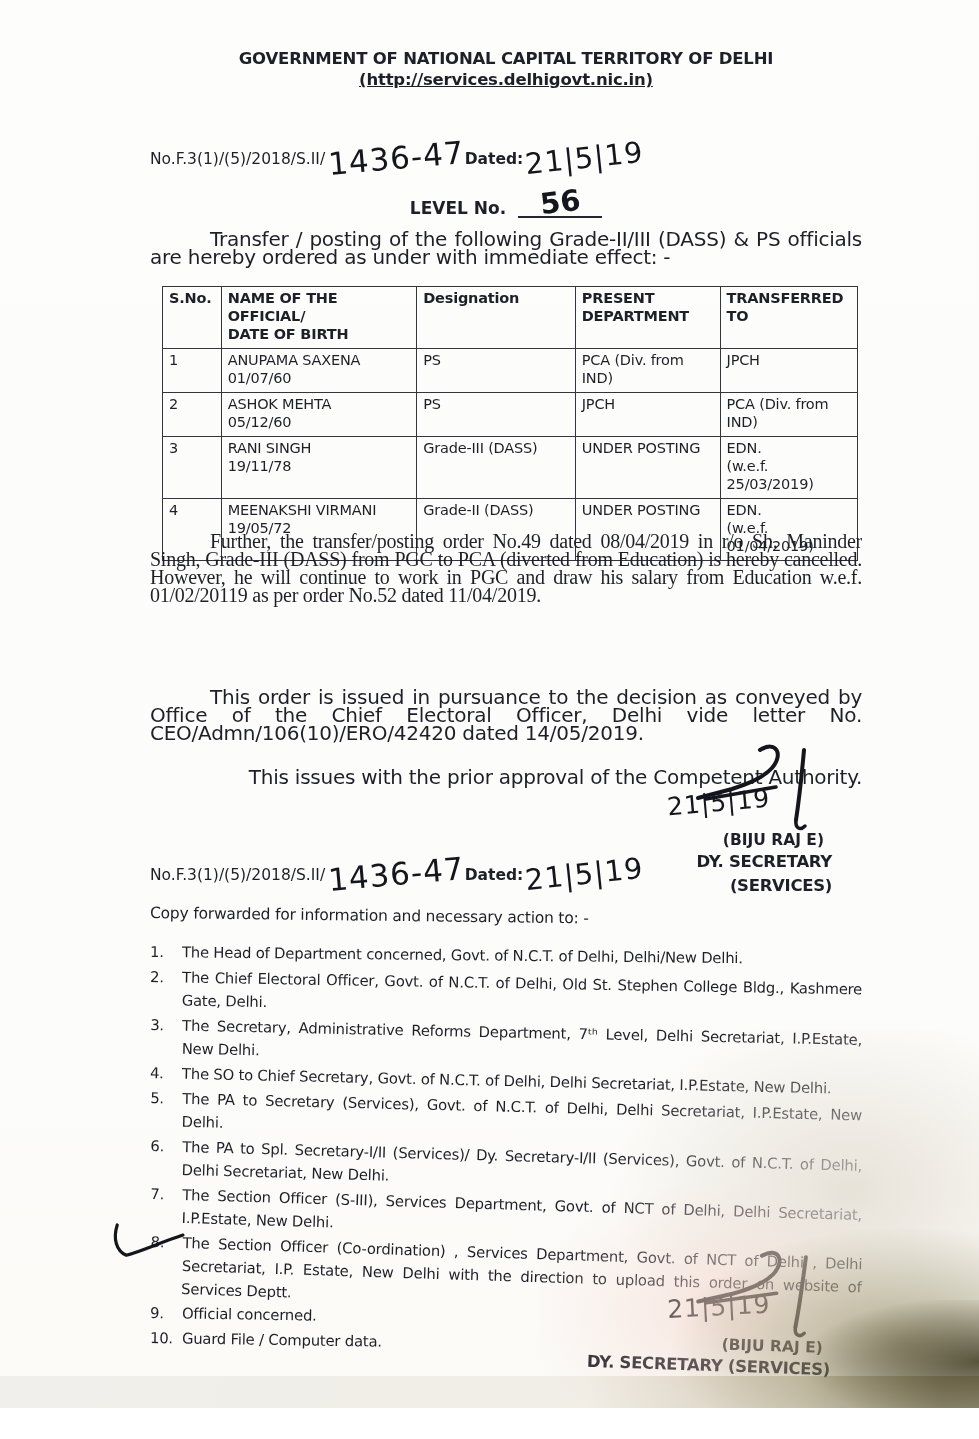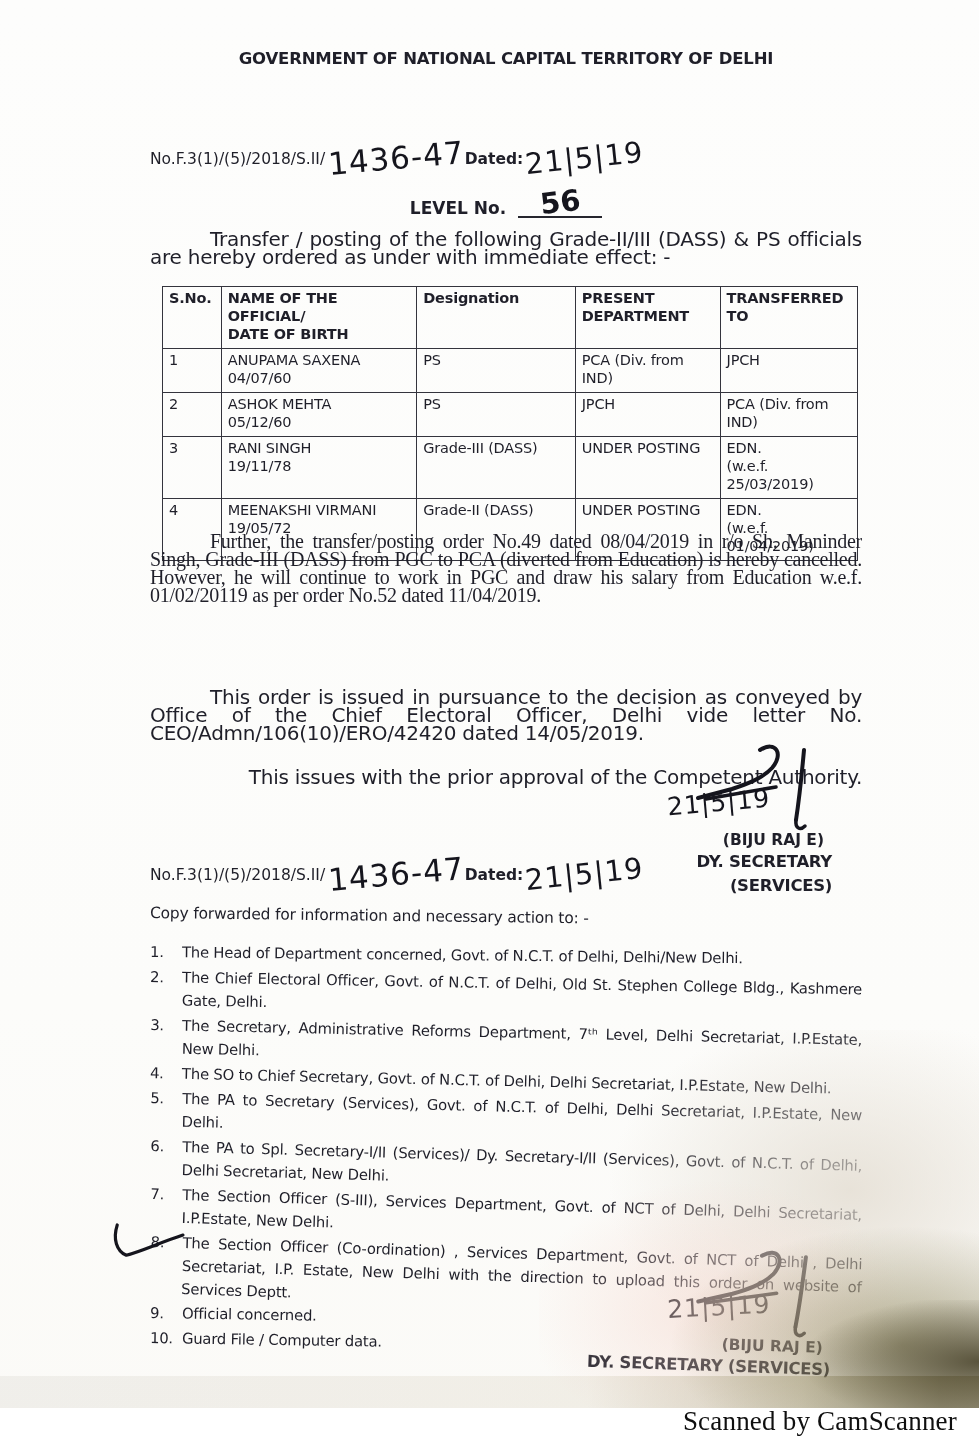--- a/index.html
+++ b/index.html
@@ -76,20 +76,21 @@
 </style>
 </head>
 <body>
 
 <div class="page">
 
   <div class="doc">
 
     <div class="header block">
       <div>GOVERNMENT OF NATIONAL CAPITAL TERRITORY OF DELHI</div>
+      <div class="website">(http://services.delhigovt.nic.in)</div>
     </div>
 
     <div class="ref ref-top block">
       <div class="ref-left">
         <span>No.F.3(1)/(5)/2018/S.II/</span>
         <span class="hw hw-fileno">1436-47</span>
       </div>
       <div class="ref-right">
         <span class="dated">Dated:</span>
         <span class="hw hw-date">21|5|19</span>
@@ -120,21 +121,21 @@
             <th>PRESENT
 DEPARTMENT</th>
             <th>TRANSFERRED
 TO</th>
           </tr>
       </thead>
       <tbody>
           <tr>
             <td>1</td>
             <td>ANUPAMA SAXENA
-04/07/60</td>
+01/07/60</td>
             <td>PS</td>
             <td>PCA (Div. from
 IND)</td>
             <td>JPCH</td>
           </tr>
           <tr>
             <td>2</td>
             <td>ASHOK MEHTA
 05/12/60</td>
             <td>PS</td>
@@ -260,15 +261,14 @@
     <div class="sig-name">(BIJU RAJ E)</div>
     <div class="sig-title">DY. SECRETARY (SERVICES)</div>
   </div>
 
   <div class="tint tint-haze"></div>
   <div class="tint tint-pink"></div>
   <div class="tint tint-olive"></div>
   <div class="tint tint-dark"></div>
   <div class="tint bottom-band"></div>
   <div class="white-footer"></div>
-  <div class="brand">Scanned by CamScanner</div>
 
 </div>
 
 </body></html>

